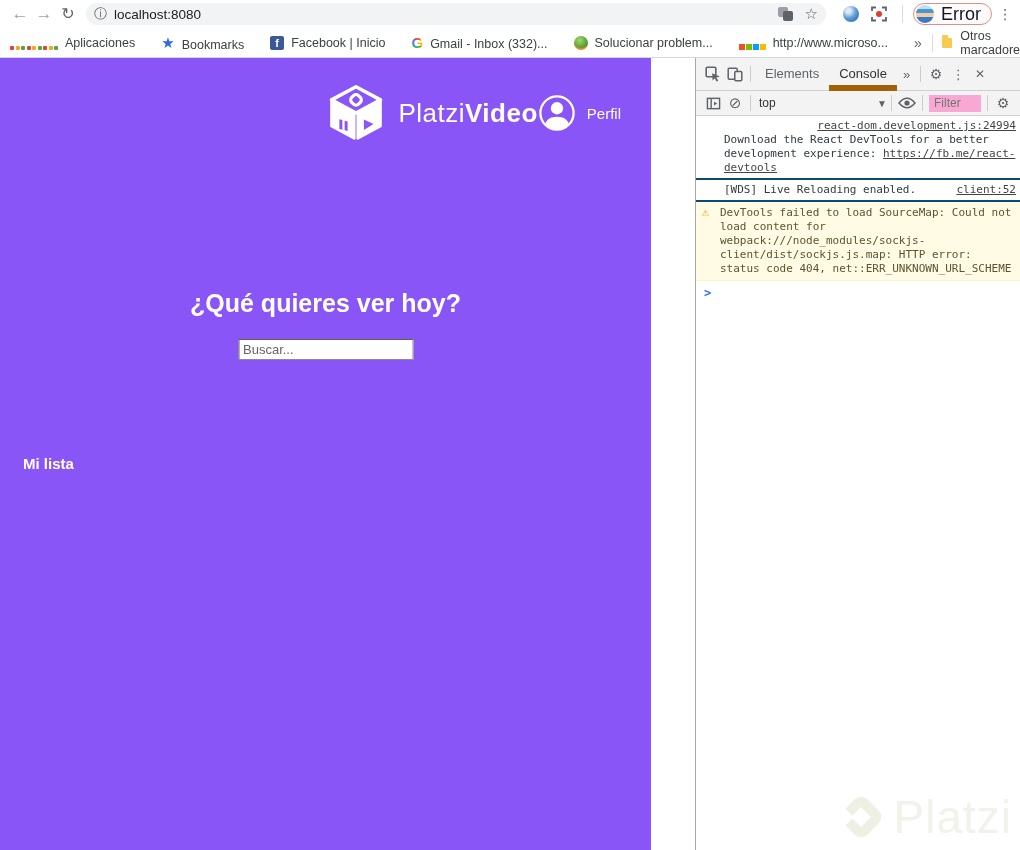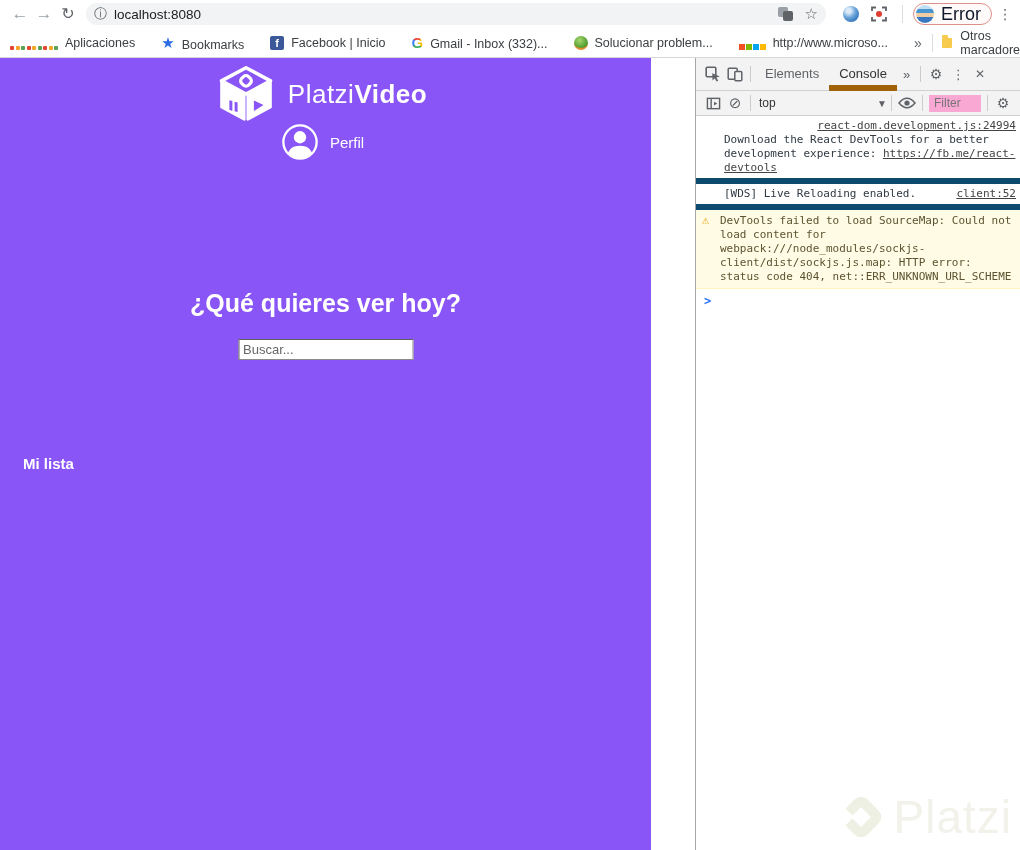--- a/index.html
+++ b/index.html
@@ -46,21 +46,21 @@
   .overflow-chevron { color:#5f6368; font-size:14px; margin-right:10px; cursor:pointer; }
   .bm-vdiv { width:1px; height:18px; background:#dadce0; margin-right:10px; }
   .folder-icon { position:relative; width:14px; height:10px; background:#f7cb4d; border-radius:1px; margin-right:8px; }
   .folder-icon:before { content:''; position:absolute; top:-3px; left:0; width:6px; height:3px; background:#f7cb4d; border-radius:1px 1px 0 0; }
 
   
   .content { position:relative; display:flex; height:792px; }
 
   
   .app { position:relative; width:694px; height:792px; background:#8a55f7; color:#fff; overflow:hidden; }
-  .app-header { position:absolute; top:0; left:0; right:0; height:110px; display:flex; align-items:center; justify-content:center; padding:0 30px 0 24px;flex-direction:column; }
+  .app-header { position:absolute; top:0; left:0; right:0; height:110px; display:flex; align-items:center; justify-content:flex-end; padding:0 30px 0 24px; }
   .logo { display:flex; align-items:center; cursor:pointer; }
   .logo-text { font-size:26px; margin-left:14px; letter-spacing:0.5px; }
   .logo-text b { font-weight:bold; }
   .profile { display:flex; align-items:center; cursor:pointer; }
   .profile-label { font-size:15px; margin-left:11px; }
   .app h1 { position:absolute; top:231px; left:0; width:100%; text-align:center; font-size:25px; font-weight:bold; }
   .search-input { position:absolute; top:281px; left:50%; transform:translateX(-50%); width:175px; height:21px; font-size:13px; font-family:"Liberation Sans",sans-serif; color:#444; padding:1px 4px; border:1px solid #8b8b8b; border-top-color:#5e5e5e; border-left-color:#5e5e5e; background:#fff; outline:none; }
   .search-input::placeholder { color:#666; opacity:1; }
   .mylist { position:absolute; top:397px; left:23px; font-size:15px; font-weight:bold; }
 
@@ -77,21 +77,21 @@
   .dt-kebab { font-size:13px; }
   .dt-close { font-size:12px; }
   .dt-context { display:flex; align-items:center; width:132px; }
   .dt-context .ctx-label { flex:1; margin-left:4px; }
   .dt-caret { color:#5f6368; font-size:10px; }
   .dt-filter { width:52px; height:17px; border:none; background:#f9a8d4; font-size:12px; color:#555; font-family:"Liberation Sans",sans-serif; padding:0 5px; margin:0 2px; }
   .dt-filter::placeholder { color:#757575; opacity:1; }
   .dt-block { font-size:15px; }
 
   .dt-messages { flex:1; font-family:"DejaVu Sans Mono", monospace; font-size:11px; line-height:14px; color:#303942; overflow:hidden; }
-  .msg { padding:3px 4px 3px 28px; border-bottom:6px solid #0c4a6e; word-wrap:break-word; }
+  .msg { padding:3px 4px 3px 28px; border-bottom:2px solid #0c4a6e; word-wrap:break-word; }
   .msg a { color:#444; text-decoration:underline; cursor:pointer; word-break:break-all; }
   .src-line { text-align:right; }
   .msg-flex { display:flex; justify-content:space-between; }
   .msg-warning { position:relative; background:#fffbe5; border-bottom:1px solid #fff5c2; color:#5d5330; padding:4px 4px 4px 24px; }
   .msg-warning a { color:#5d5330; }
   .warn-icon { position:absolute; left:6px; top:3px; color:#e8a000; font-size:12px; }
   .prompt-row { padding:5px 4px 4px 8px; }
   .prompt-chevron { color:#2871f7; font-weight:bold; font-size:12px; }
 
   .watermark { position:absolute; right:8px; bottom:6px; display:flex; align-items:center; gap:16px; pointer-events:none; }

